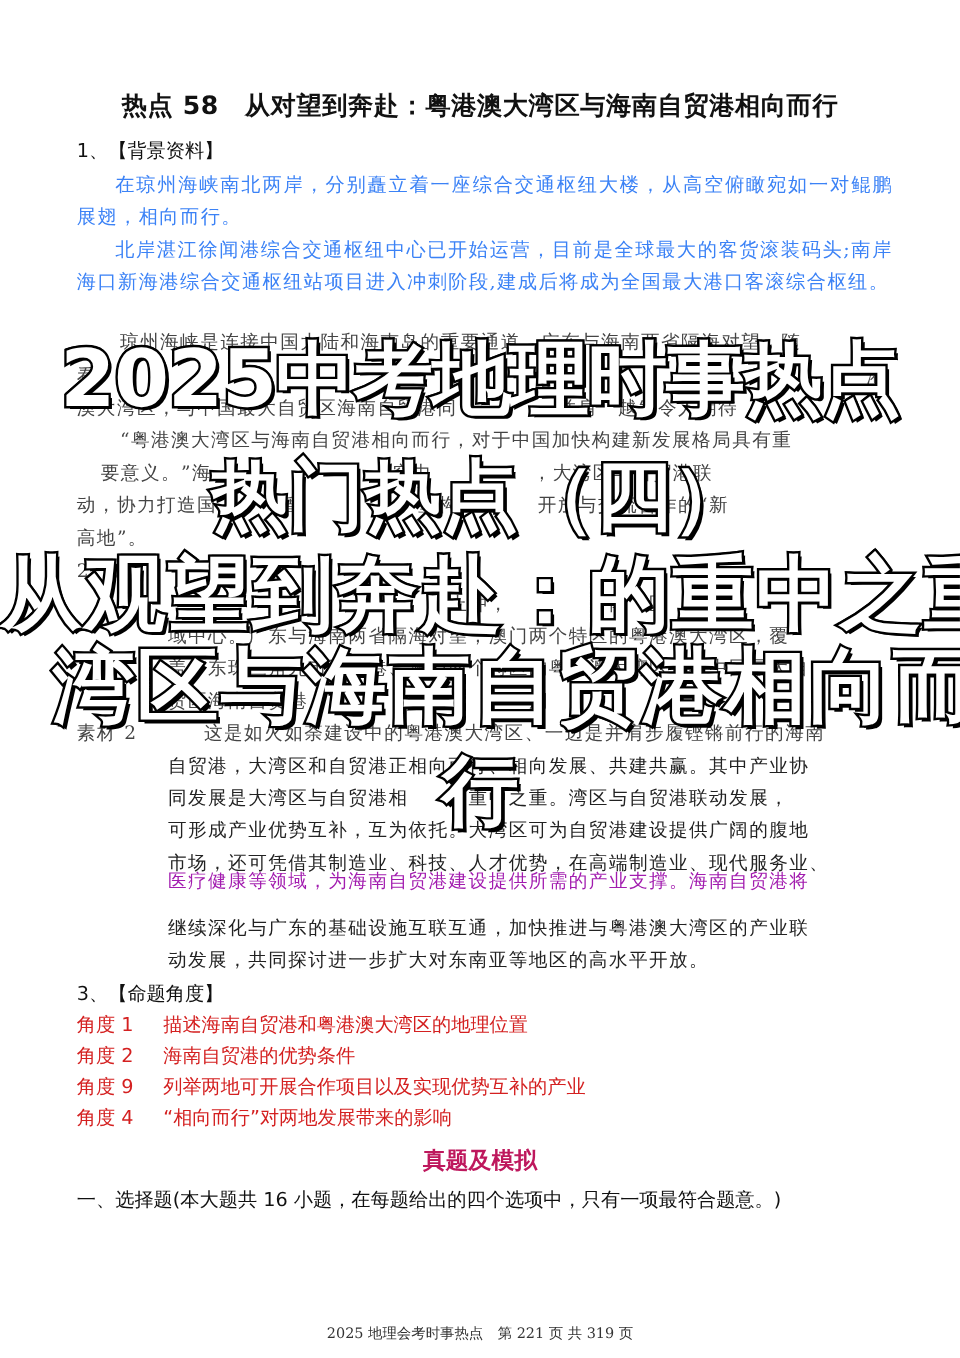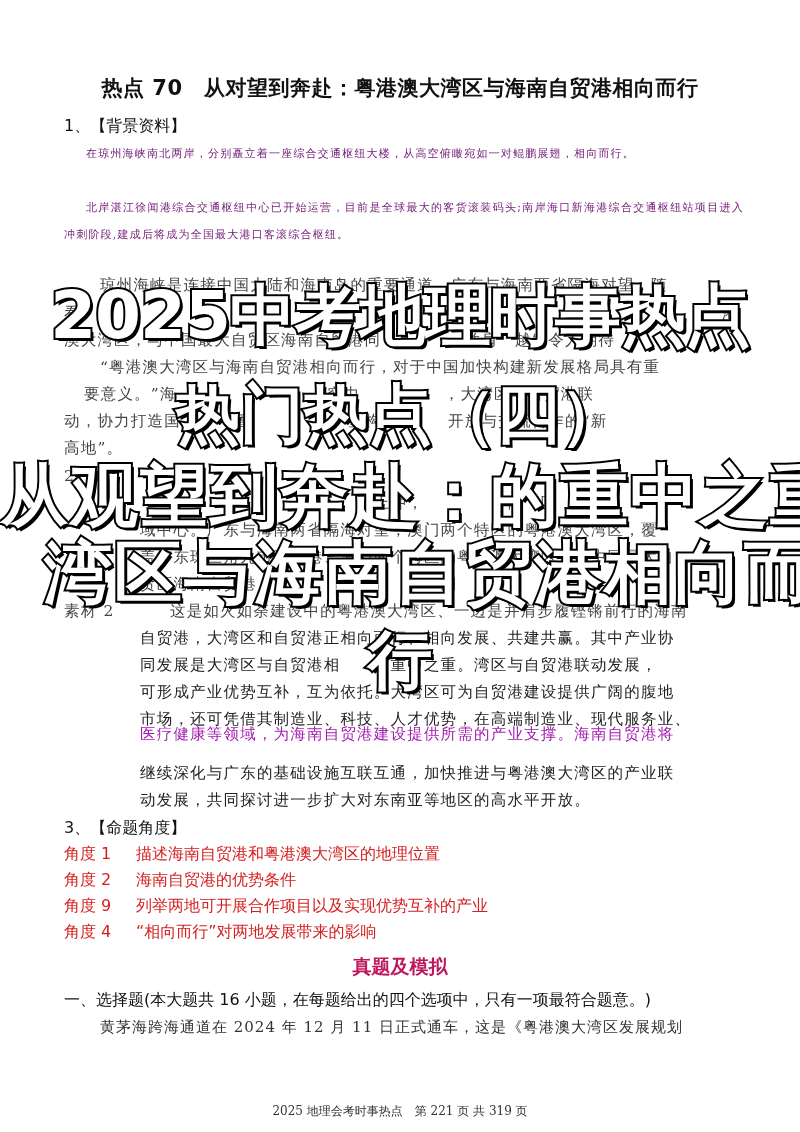--- a/index.html
+++ b/index.html
@@ -11,21 +11,21 @@
     .title {
       position: absolute; left: 0; width: 800px; top: 74px; text-align: center;
       font-family: "DejaVu Sans", sans-serif; font-size: 21px; font-weight: bold;
       letter-spacing: 0.5px; color: #111;
     }
     .sec {
       position: absolute; left: 64px; font-family: "DejaVu Sans", sans-serif;
       font-size: 16px; color: #111;
     }
     .para {
-      position: absolute; font-size: 11px; line-height: 27px; color: #701a75;
+      position: absolute; font-size: 16px; line-height: 27px; color: #3b82f6;
       letter-spacing: 1.2px; text-align: justify;
     }
     .p-main { left: 64px; width: 680px; }
     .indent { text-indent: 2em; }
     .angle {
       position: absolute; left: 64px; font-family: "DejaVu Sans", sans-serif;
       font-size: 16px; color: #d42020; white-space: nowrap;
     }
     .angle .lbl { display: inline-block; width: 72px; }
     .subhead {
@@ -58,21 +58,21 @@
     .ov2 { top: 382px; font-size: 64px; }
     .ov3 { top: 462px; font-size: 68px; letter-spacing: 2px; }
     .ov4 { top: 539px; font-size: 68px; letter-spacing: 2px; margin-left: 29px; }
     .ov5 { top: 628px; font-size: 64px; }
   </style>
 </head>
 <body>
 
 <div class="page">
 
-  <div class="title">热点 70　从对望到奔赴：粤港澳大湾区与海南自贸港相向而行</div>
+  <div class="title">热点 58　从对望到奔赴：粤港澳大湾区与海南自贸港相向而行</div>
 
   <div class="sec" style="top:116px;">1、【背景资料】</div>
 
   <div class="para p-main indent" style="top:140px;">在琼州海峡南北两岸，分别矗立着一座综合交通枢纽大楼，从高空俯瞰宛如一对鲲鹏展翅，相向而行。</div>
   <div class="para p-main indent" style="top:194px;">北岸湛江徐闻港综合交通枢纽中心已开始运营，目前是全球最大的客货滚装码头;南岸海口新海港综合交通枢纽站项目进入冲刺阶段,建成后将成为全国最大港口客滚综合枢纽。</div>
 
   <div class="occluded" style="left:100px; top:275px;">琼州海峡是连接中国大陆和海南岛的重要通道，广东与海南两省隔海对望，随</div>
   <div class="occluded" style="left:64px; top:303px;">看</div>
   <div class="occluded" style="left:722px; top:303px;">港</div>
   <div class="occluded" style="left:64px; top:330px;">澳大湾区，与中国最大自贸区海南自贸港同　　　　　并肩　越发令人期待</div>
@@ -108,21 +108,20 @@
   </div>
   <div class="angle" style="top:896px;">
     <span class="lbl">角度 9</span><span>列举两地可开展合作项目以及实现优势互补的产业</span>
   </div>
   <div class="angle" style="top:922px;">
     <span class="lbl">角度 4</span><span>“相向而行”对两地发展带来的影响</span>
   </div>
 
   <div class="subhead">真题及模拟</div>
   <div class="q-head">一、选择题(本大题共 16 小题，在每题给出的四个选项中，只有一项最符合题意。)</div>
-  <div class="q-text">黄茅海跨海通道在 2024 年 12 月 11 日正式通车，这是《粤港澳大湾区发展规划</div>
 
   <div class="footer">2025 地理会考时事热点　第 221 页 共 319 页</div>
 
   <div class="overlay ov1">2025中考地理时事热点</div>
   <div class="overlay ov2">热门热点（四）</div>
   <div class="overlay ov3">从观望到奔赴：的重中之重</div>
   <div class="overlay ov4">湾区与海南自贸港相向而</div>
   <div class="overlay ov5">行</div>
 </div>
 

